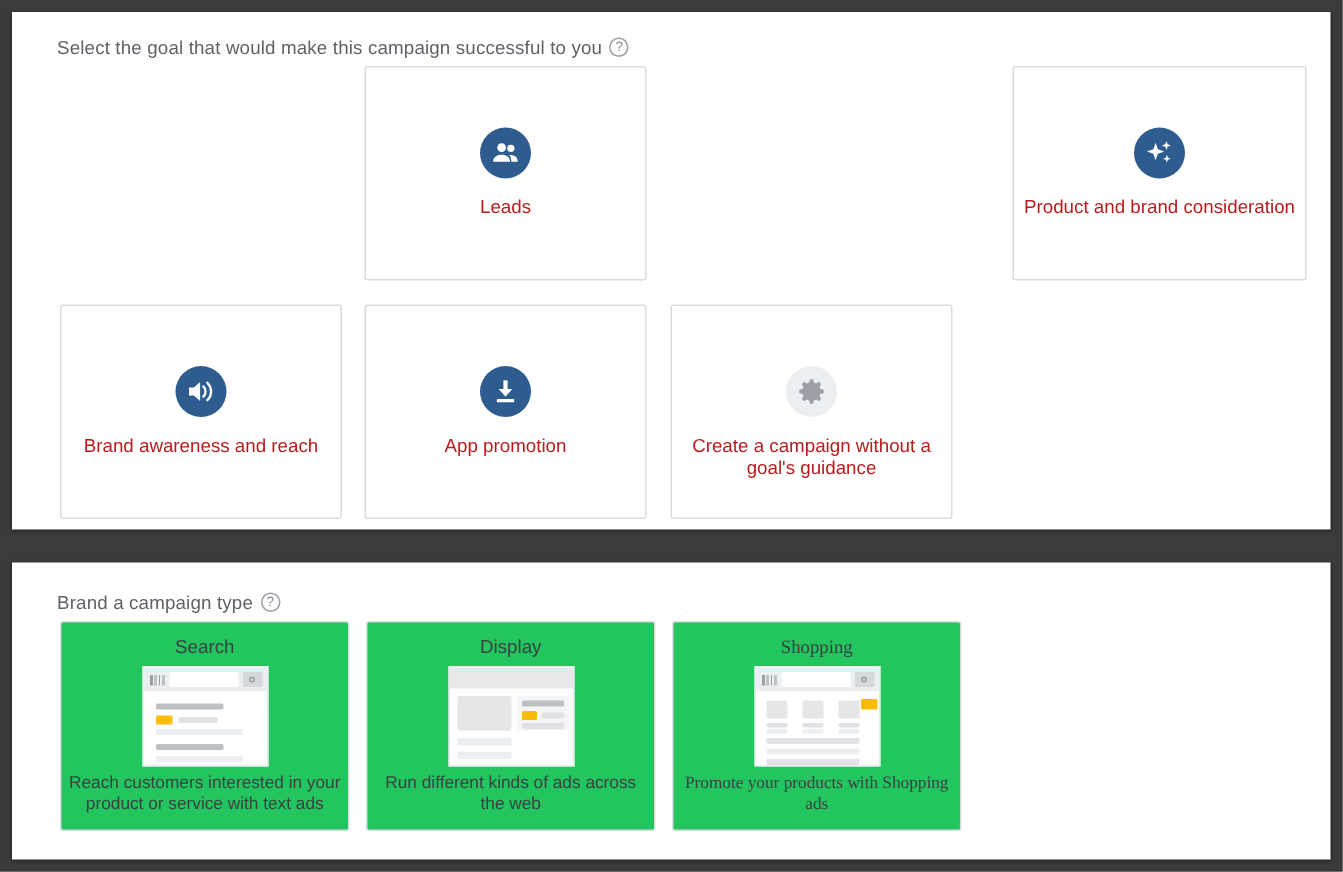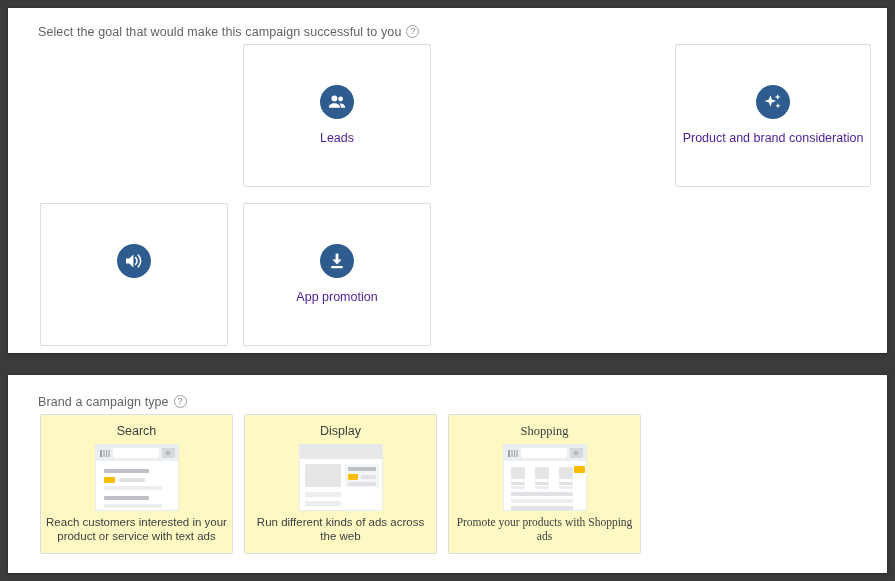--- a/index.html
+++ b/index.html
@@ -123,21 +123,21 @@
   }
   .goal-icon.grey { background: #eceff1; }
   .goal-icon svg { position: absolute; left: 7px; top: 7px; }
 
   .goal-title {
     position: absolute;
     left: 6px; right: 6px;
     top: 86px;
     text-align: center;
     font-size: 12.5px;
-    color: #4c1d95;
+    color: #b91c1c;
     line-height: 15px;
   }
   .goal-card.selected .goal-title {
     color: #1a73e8;
     font-weight: bold;
   }
 
   .check-badge {
     position: absolute;
     right: -11px;
@@ -156,21 +156,21 @@
     position: absolute;
     left: 32px;
     top: 39px;
   }
   .type-card {
     position: absolute;
     top: 0;
     width: 193px;
     height: 140px;
     border: 1px solid #dadce0;
-    background: #fef9c3;
+    background: #22c55e;
     box-sizing: border-box;
     border-radius: 2px;
     cursor: pointer;
   }
   .type-card.t0 { left: 0px; }
   .type-card.t1 { left: 204px; }
   .type-card.t2 { left: 408px; font-family: Liberation Serif, serif; }
 
   .type-title {
     position: absolute;
@@ -326,35 +326,47 @@
         <div class="goal-card c0">
           <div class="goal-icon-wrap">
             <span class="goal-icon">
               <svg width="20" height="20" viewBox="0 0 20 20">
                 <path d="M2.0 7.4 h3.2 L9.4 3.6 v12.8 L5.2 12.6 H2.0 z" fill="#ffffff"></path>
                 <path d="M11.6 6.6 a4.8 4.8 0 0 1 0 6.8" stroke="#ffffff" stroke-width="1.6" fill="none" stroke-linecap="round"></path>
                 <path d="M14.2 4.2 a8 8 0 0 1 0 11.6" stroke="#ffffff" stroke-width="1.6" fill="none" stroke-linecap="round"></path>
               </svg>
             </span>
           </div>
+          <div class="goal-title">Brand awareness and reach</div>
         </div>
 
         <div class="goal-card c1">
           <div class="goal-icon-wrap">
             <span class="goal-icon">
               <svg width="20" height="20" viewBox="0 0 20 20">
                 <rect x="8.6" y="2.6" width="2.8" height="7.2" fill="#ffffff"></rect>
                 <path d="M5.4 8.4 L10 13.4 L14.6 8.4 z" fill="#ffffff"></path>
                 <rect x="4.2" y="15.0" width="11.6" height="2.2" rx="0.6" fill="#ffffff"></rect>
               </svg>
             </span>
           </div>
           <div class="goal-title">App promotion</div>
         </div>
 
+        <div class="goal-card c2">
+          <div class="goal-icon-wrap">
+            <span class="goal-icon grey">
+              <svg width="20" height="20" viewBox="0 0 20 20">
+                <path d="M10 6.6 a3.4 3.4 0 1 0 0 6.8 a3.4 3.4 0 0 0 0 -6.8 z m0 2.0 a1.4 1.4 0 1 1 0 2.8 a1.4 1.4 0 0 1 0 -2.8 z" fill="#9aa0a6"></path>
+                <path d="M8.9 1.8 h2.2 l.35 2.1 1.6 .75 1.85-1.1 1.55 1.55 -1.1 1.85 .75 1.6 2.1 .35 v2.2 l-2.1 .35 -.75 1.6 1.1 1.85 -1.55 1.55 -1.85-1.1 -1.6 .75 -.35 2.1 h-2.2 l-.35-2.1 -1.6-.75 -1.85 1.1 -1.55-1.55 1.1-1.85 -.75-1.6 -2.1-.35 v-2.2 l2.1-.35 .75-1.6 -1.1-1.85 1.55-1.55 1.85 1.1 1.6-.75 z" fill="#9aa0a6"></path>
+              </svg>
+            </span>
+          </div>
+          <div class="goal-title">Create a campaign without a goal's guidance</div>
+        </div>
       </div>
     </div>
   </div>
 
   <div class="panel" id="type-panel">
 
     <div class="section-label" id="type-label">
       <span>Brand a campaign type</span><span class="help-icon"></span>
     </div>
 

